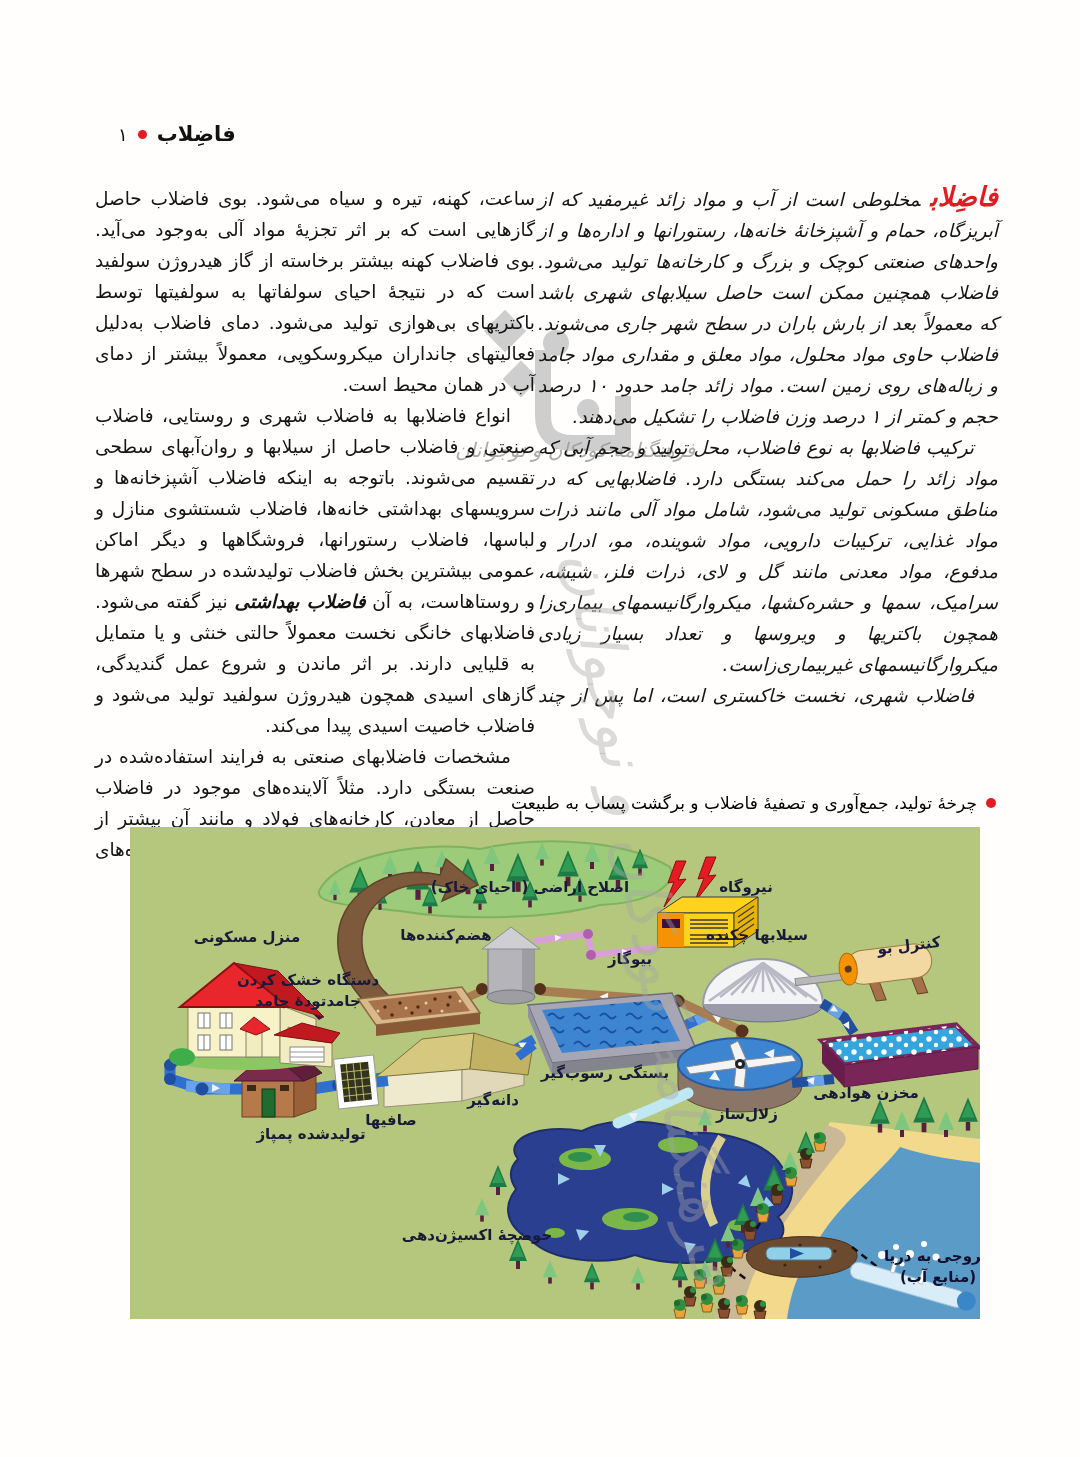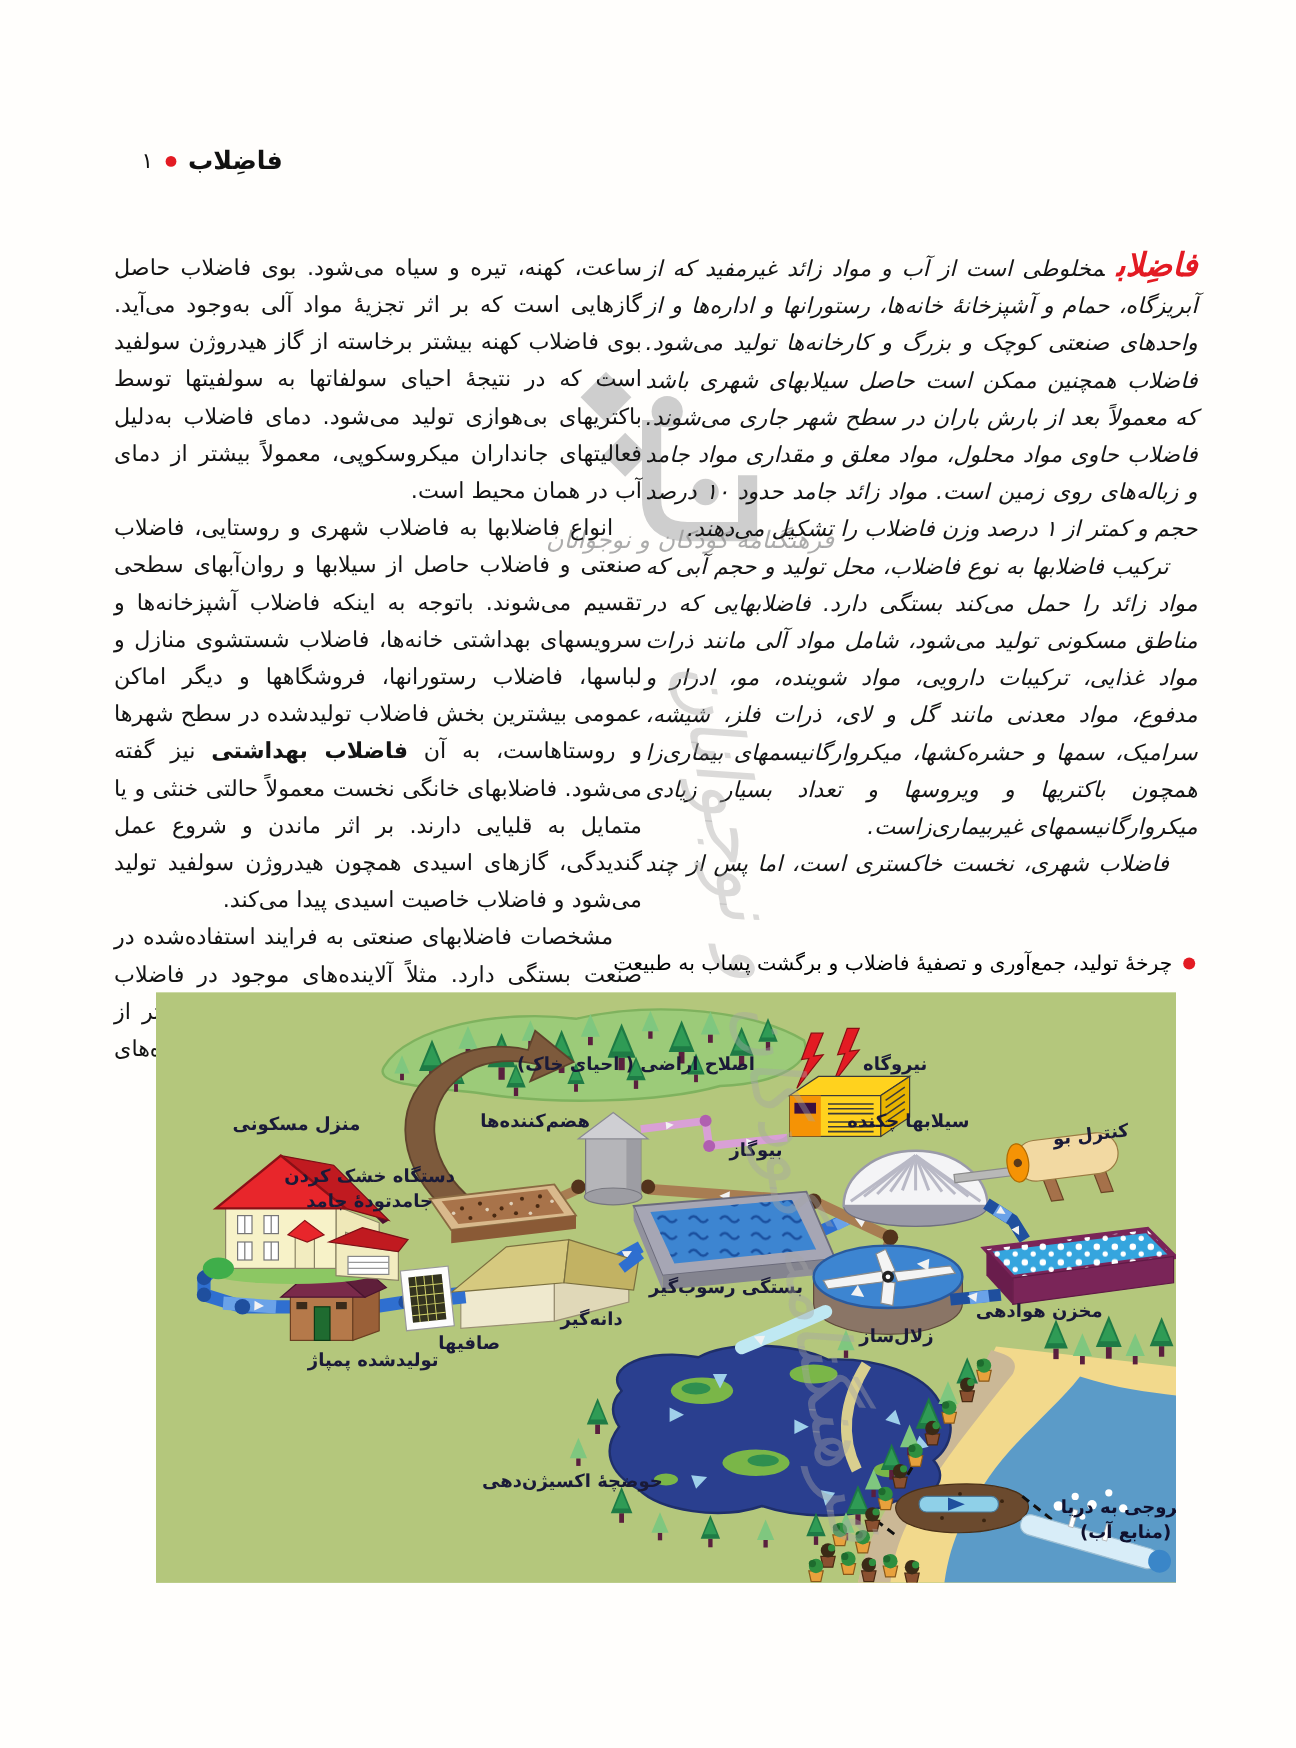--- a/index.html
+++ b/index.html
@@ -19,29 +19,29 @@
   
   .wm-logo { position:absolute; left:468px; top:298px; z-index:1; opacity:.85; }
   .wm-line { position:absolute; left:455px; top:438px; z-index:1; font-size:20px;
              font-style:italic; color:rgba(150,150,150,.8); direction:rtl; white-space:nowrap; }
   .wm-diag { position:absolute; left:622px; top:545px; z-index:3; font-size:62px;
              font-style:italic; color:rgba(165,165,165,.4); direction:rtl; white-space:nowrap;
              transform:rotate(80deg); transform-origin:0 0; pointer-events:none; }
 
   
   .col { position:absolute; top:183px; direction:rtl; text-align:justify; z-index:2;
-         font-size:18.5px; line-height:31px; color:#141414;margin-top:25px; }
+         font-size:18.5px; line-height:31px; color:#141414; }
   .col-right { right:82px; width:460px;font-style:italic; }
   .col-left  { left:95px;  width:440px; }
   .para { margin:0; }
   .para.indent { text-indent:24px; }
   .para.stretch { text-align-last:justify; }
   .lead { color:#e31b23; font-weight:bold; font-size:27px; letter-spacing:.5px;
           padding-left:10px; line-height:1; }
-  .emph { font-weight:bold; }
+  .emph { font-weight:bold; font-style:italic; }
 
   
   .figcap { position:absolute; right:84px; top:793px; direction:rtl; z-index:4;
             display:flex; align-items:center; gap:9px; font-size:17px; color:#000000; }
   .cap-dot { width:10px; height:10px; border-radius:50%; background:#e31b23; flex:0 0 auto; }
 
   
   .diagram { position:absolute; left:130px; top:827px; width:850px; height:492px;
              z-index:2; background:#b4c77c; overflow:hidden; }
   .diagram svg { position:absolute; inset:0; }

